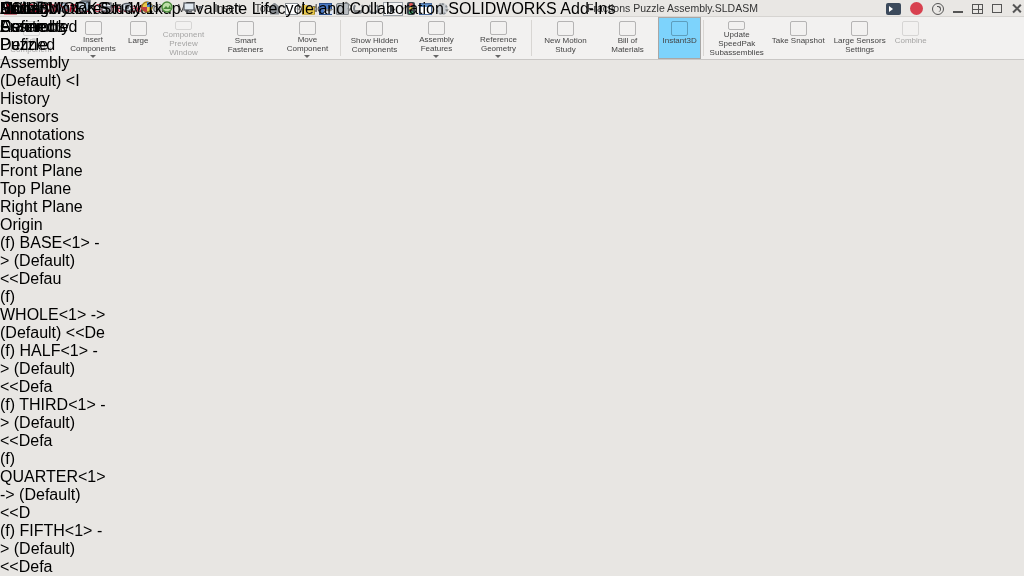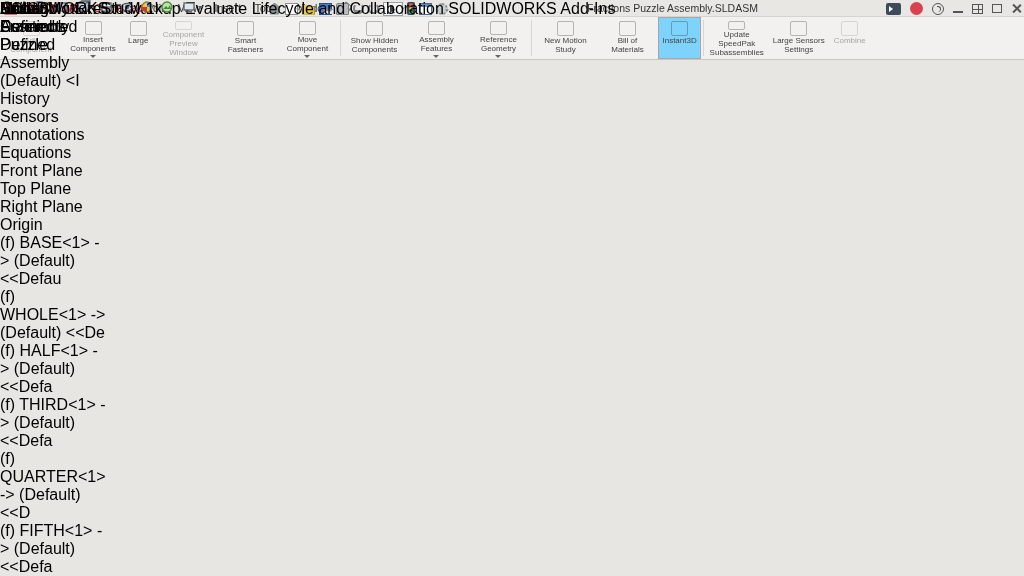--- a/index.html
+++ b/index.html
@@ -278,20 +278,24 @@
   <div class="cbtn active">
       <span class="cicon ci13"></span>
       <span class="clabel">Instant3D</span>
     </div>
   <div class="csep"></div>
   <div class="cbtn">
       <span class="cicon ci14"></span>
       <span class="clabel">Update SpeedPak Subassemblies</span>
     </div>
   <div class="cbtn">
+      <span class="cicon ci15"></span>
+      <span class="clabel">Take Snapshot</span>
+    </div>
+  <div class="cbtn">
       <span class="cicon ci16"></span>
       <span class="clabel">Large Sensors Settings</span>
     </div>
   <div class="cbtn disabled">
       <span class="cicon ci17"></span>
       <span class="clabel">Combine</span>
     </div>
 
 </div>
 

